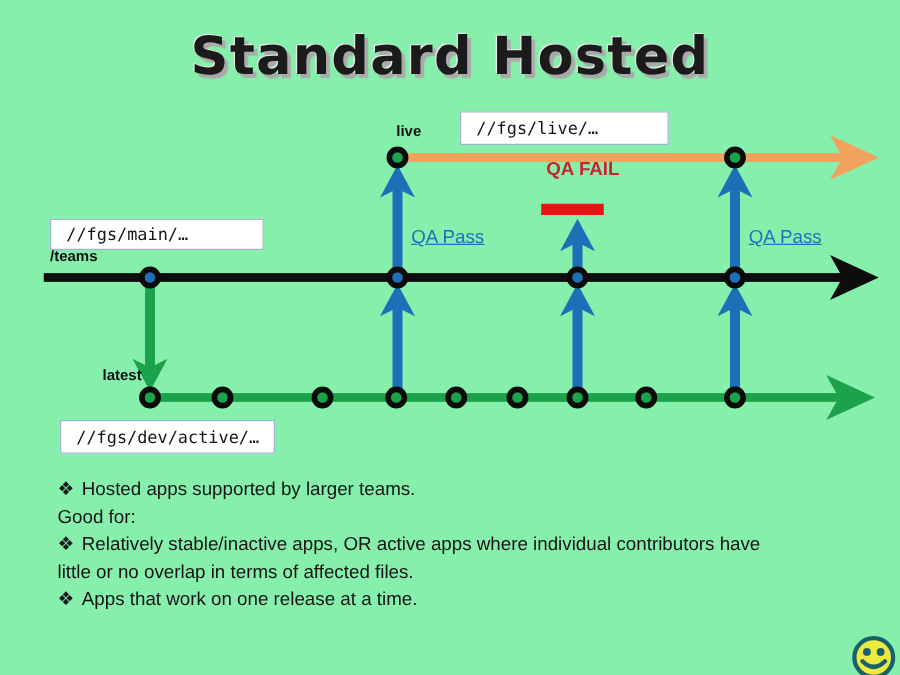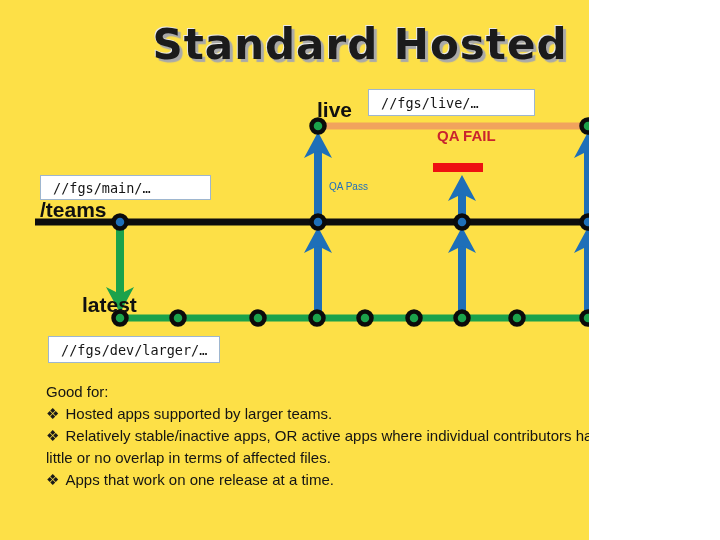--- a/index.html
+++ b/index.html
@@ -1,34 +1,34 @@
 <!DOCTYPE html>
 <html><head>
 <meta charset="utf-8">
 <style>
   html,body{margin:0;padding:0;background:#fff;}
   .slide{
-    position:relative;width:589px;height:540px;background:#fde047;
+    position:relative;width:720px;height:540px;background:#86efac;
     overflow:hidden;font-family:"Liberation Sans","DejaVu Sans",sans-serif;
   }
   .abs{position:absolute;}
   .title{
     left:0;top:20px;width:720px;text-align:center;
     font-family:"DejaVu Sans","Liberation Sans",sans-serif;
     font-size:42px;font-weight:bold;letter-spacing:1px;color:#1b1b1b;
     text-shadow:-1px -1px 0 #e9e9e9, 3px 3px 1px #a9a9a9;
   }
-  .branch-label{font-size:21px;font-weight:bold;color:#101010;}
+  .branch-label{font-size:12px;font-weight:bold;color:#101010;}
   .path-box{
     background:#fff;border:1.6px solid #9eb6cf;box-sizing:border-box;
     font-family:"DejaVu Sans Mono","Liberation Mono",monospace;
     font-size:13.5px;color:#141414;display:flex;align-items:center;
     padding-left:12px;
   }
-  .qa-pass{font-size:10px;color:#1f6fbe;}
+  .qa-pass{font-size:15px;color:#1f6fbe;text-decoration:underline;}
   .qa-fail{font-size:15px;font-weight:600;color:#c9242e;}
   .notes{
     left:46px;top:381px;width:592px;font-size:15px;line-height:22px;
     color:#141414;
   }
   .notes .row{margin:0;}
   .bullet-glyph{color:#1a1a1a;margin-right:6px;}
   svg{position:absolute;left:0;top:0;}
 </style>
 </head>
@@ -127,23 +127,23 @@
     <span>//fgs/live/…</span>
   </div>
   <div class="abs branch-label" style="left:40px;top:198px;">/teams</div>
 
   <div class="abs qa-pass" style="left:329px;top:181px;">QA Pass</div>
   <div class="abs qa-fail" style="left:437px;top:127px;">QA FAIL</div>
   <div class="abs qa-pass" style="left:599px;top:181px;">QA Pass</div>
 
   <div class="abs branch-label" style="left:42px;top:293px;margin-left:40px;">latest</div>
   <div class="abs path-box" style="left:48px;top:336px;width:172px;height:27px;">
-    <span>//fgs/dev/larger/…</span>
+    <span>//fgs/dev/active/…</span>
   </div>
 
   <div class="abs notes">
+    <div class="row"><span class="bullet-glyph">❖</span><span>Hosted apps supported by larger teams.</span></div>
     <div class="row">Good for:</div>
-    <div class="row"><span class="bullet-glyph">❖</span><span>Hosted apps supported by larger teams.</span></div>
     <div class="row"><span class="bullet-glyph">❖</span><span>Relatively stable/inactive apps, OR active apps where individual contributors have little or no overlap in terms of affected files.</span></div>
     <div class="row"><span class="bullet-glyph">❖</span><span>Apps that work on one release at a time.</span></div>
   </div>
 
 </div>
 
 </body></html>

